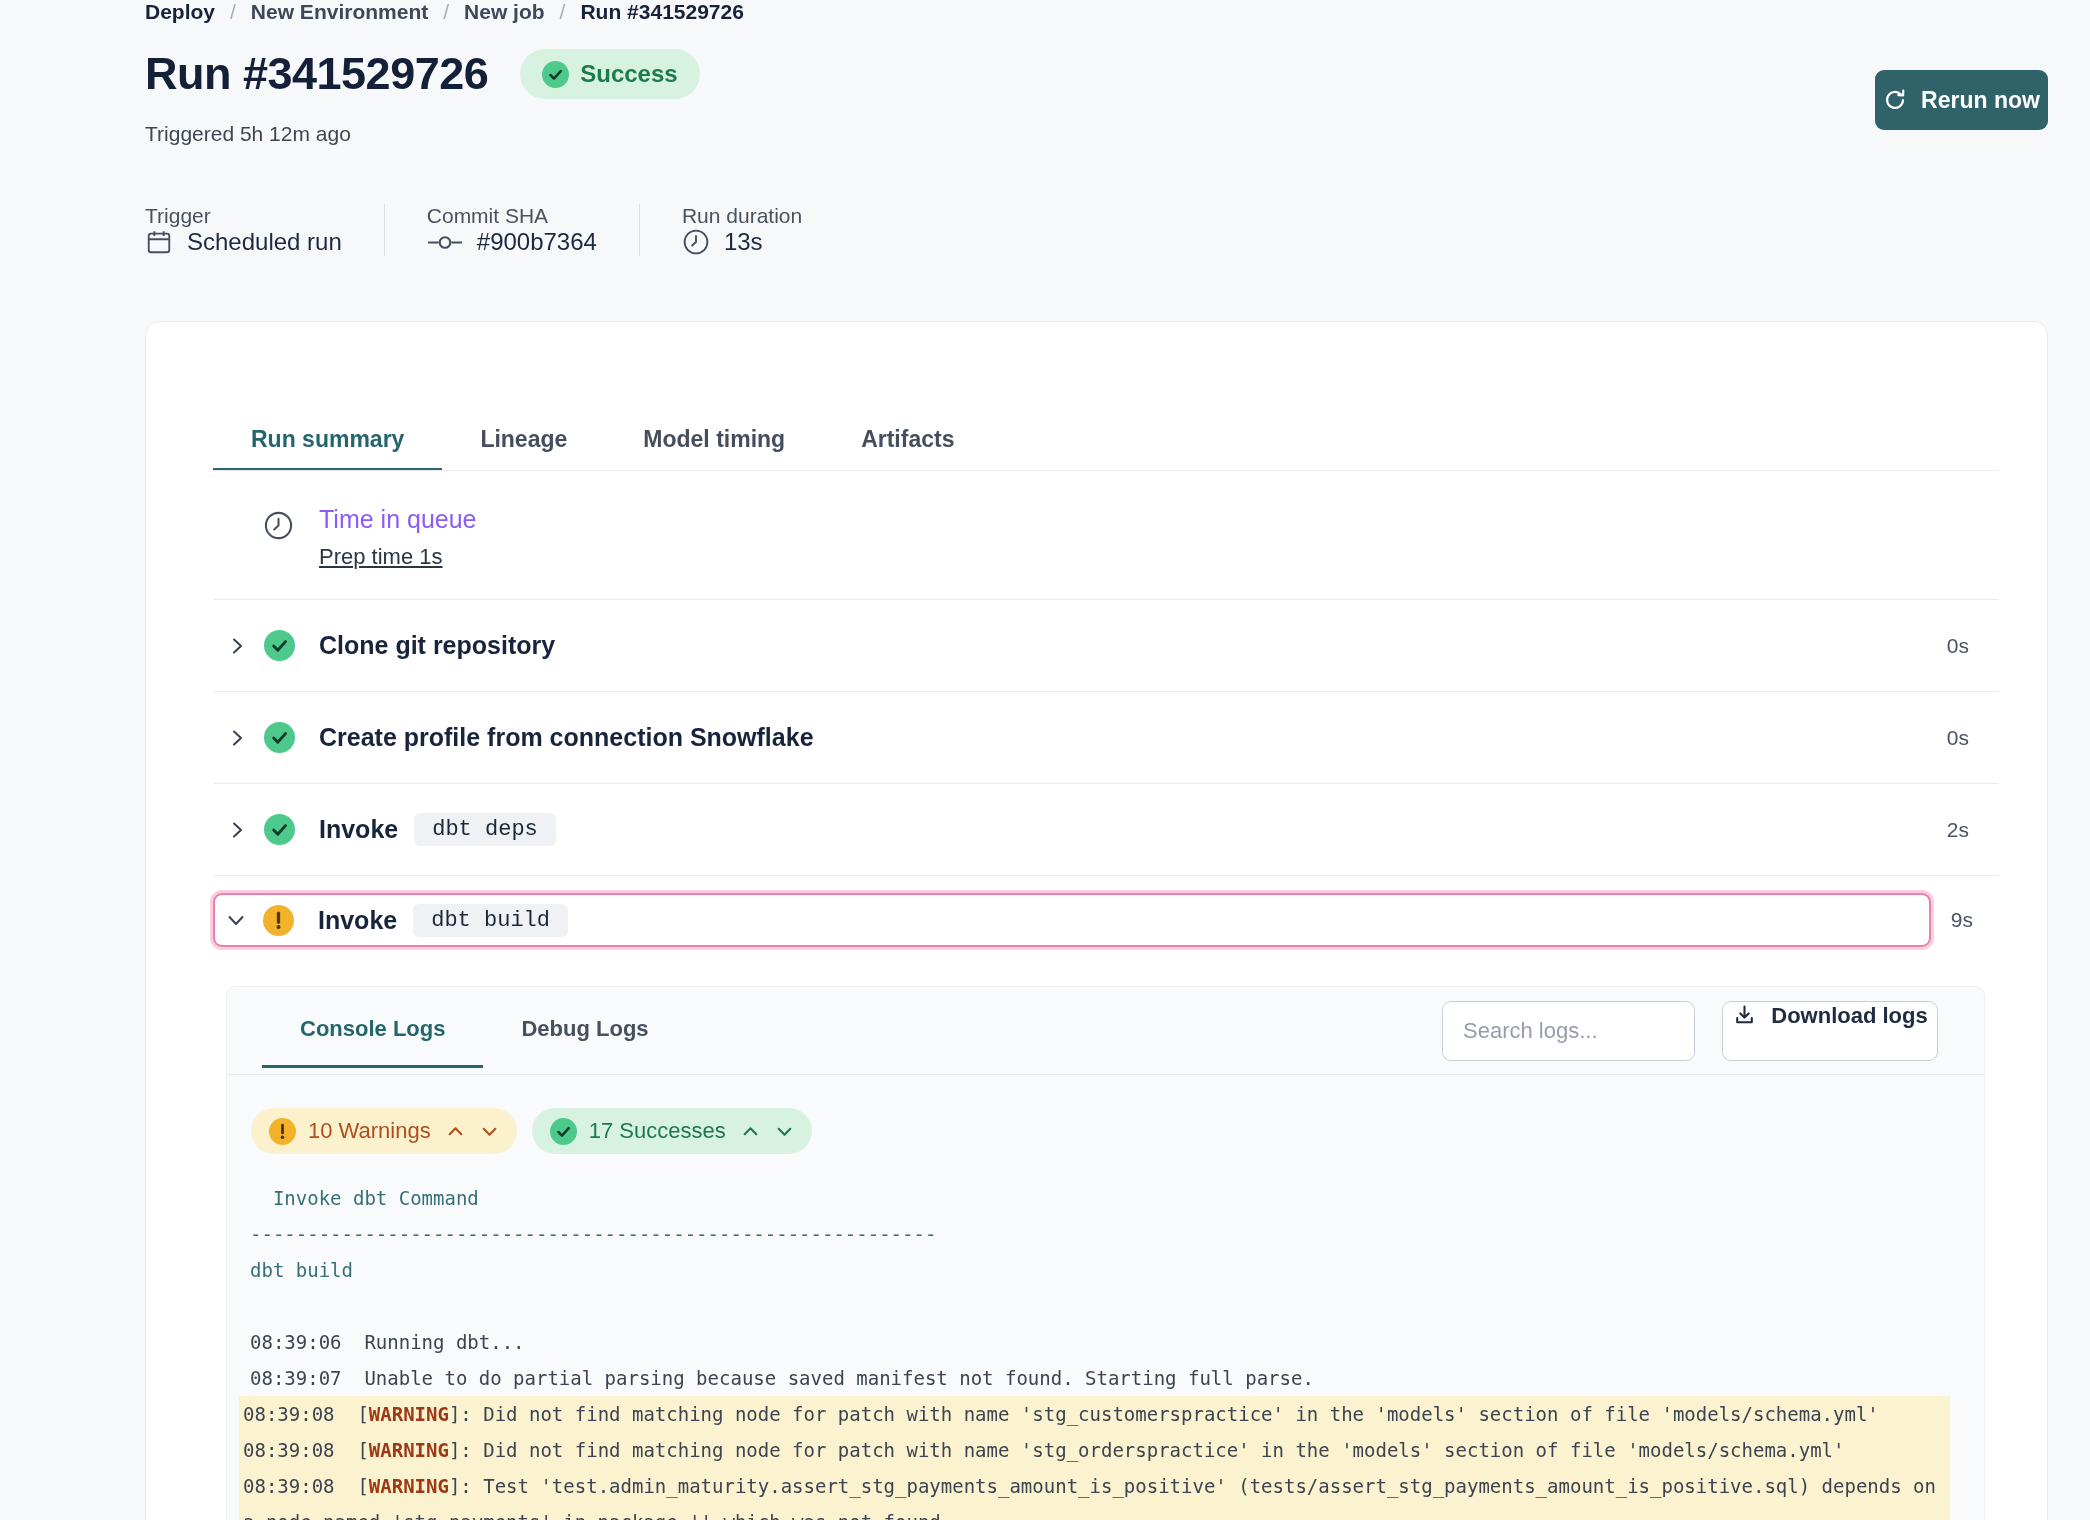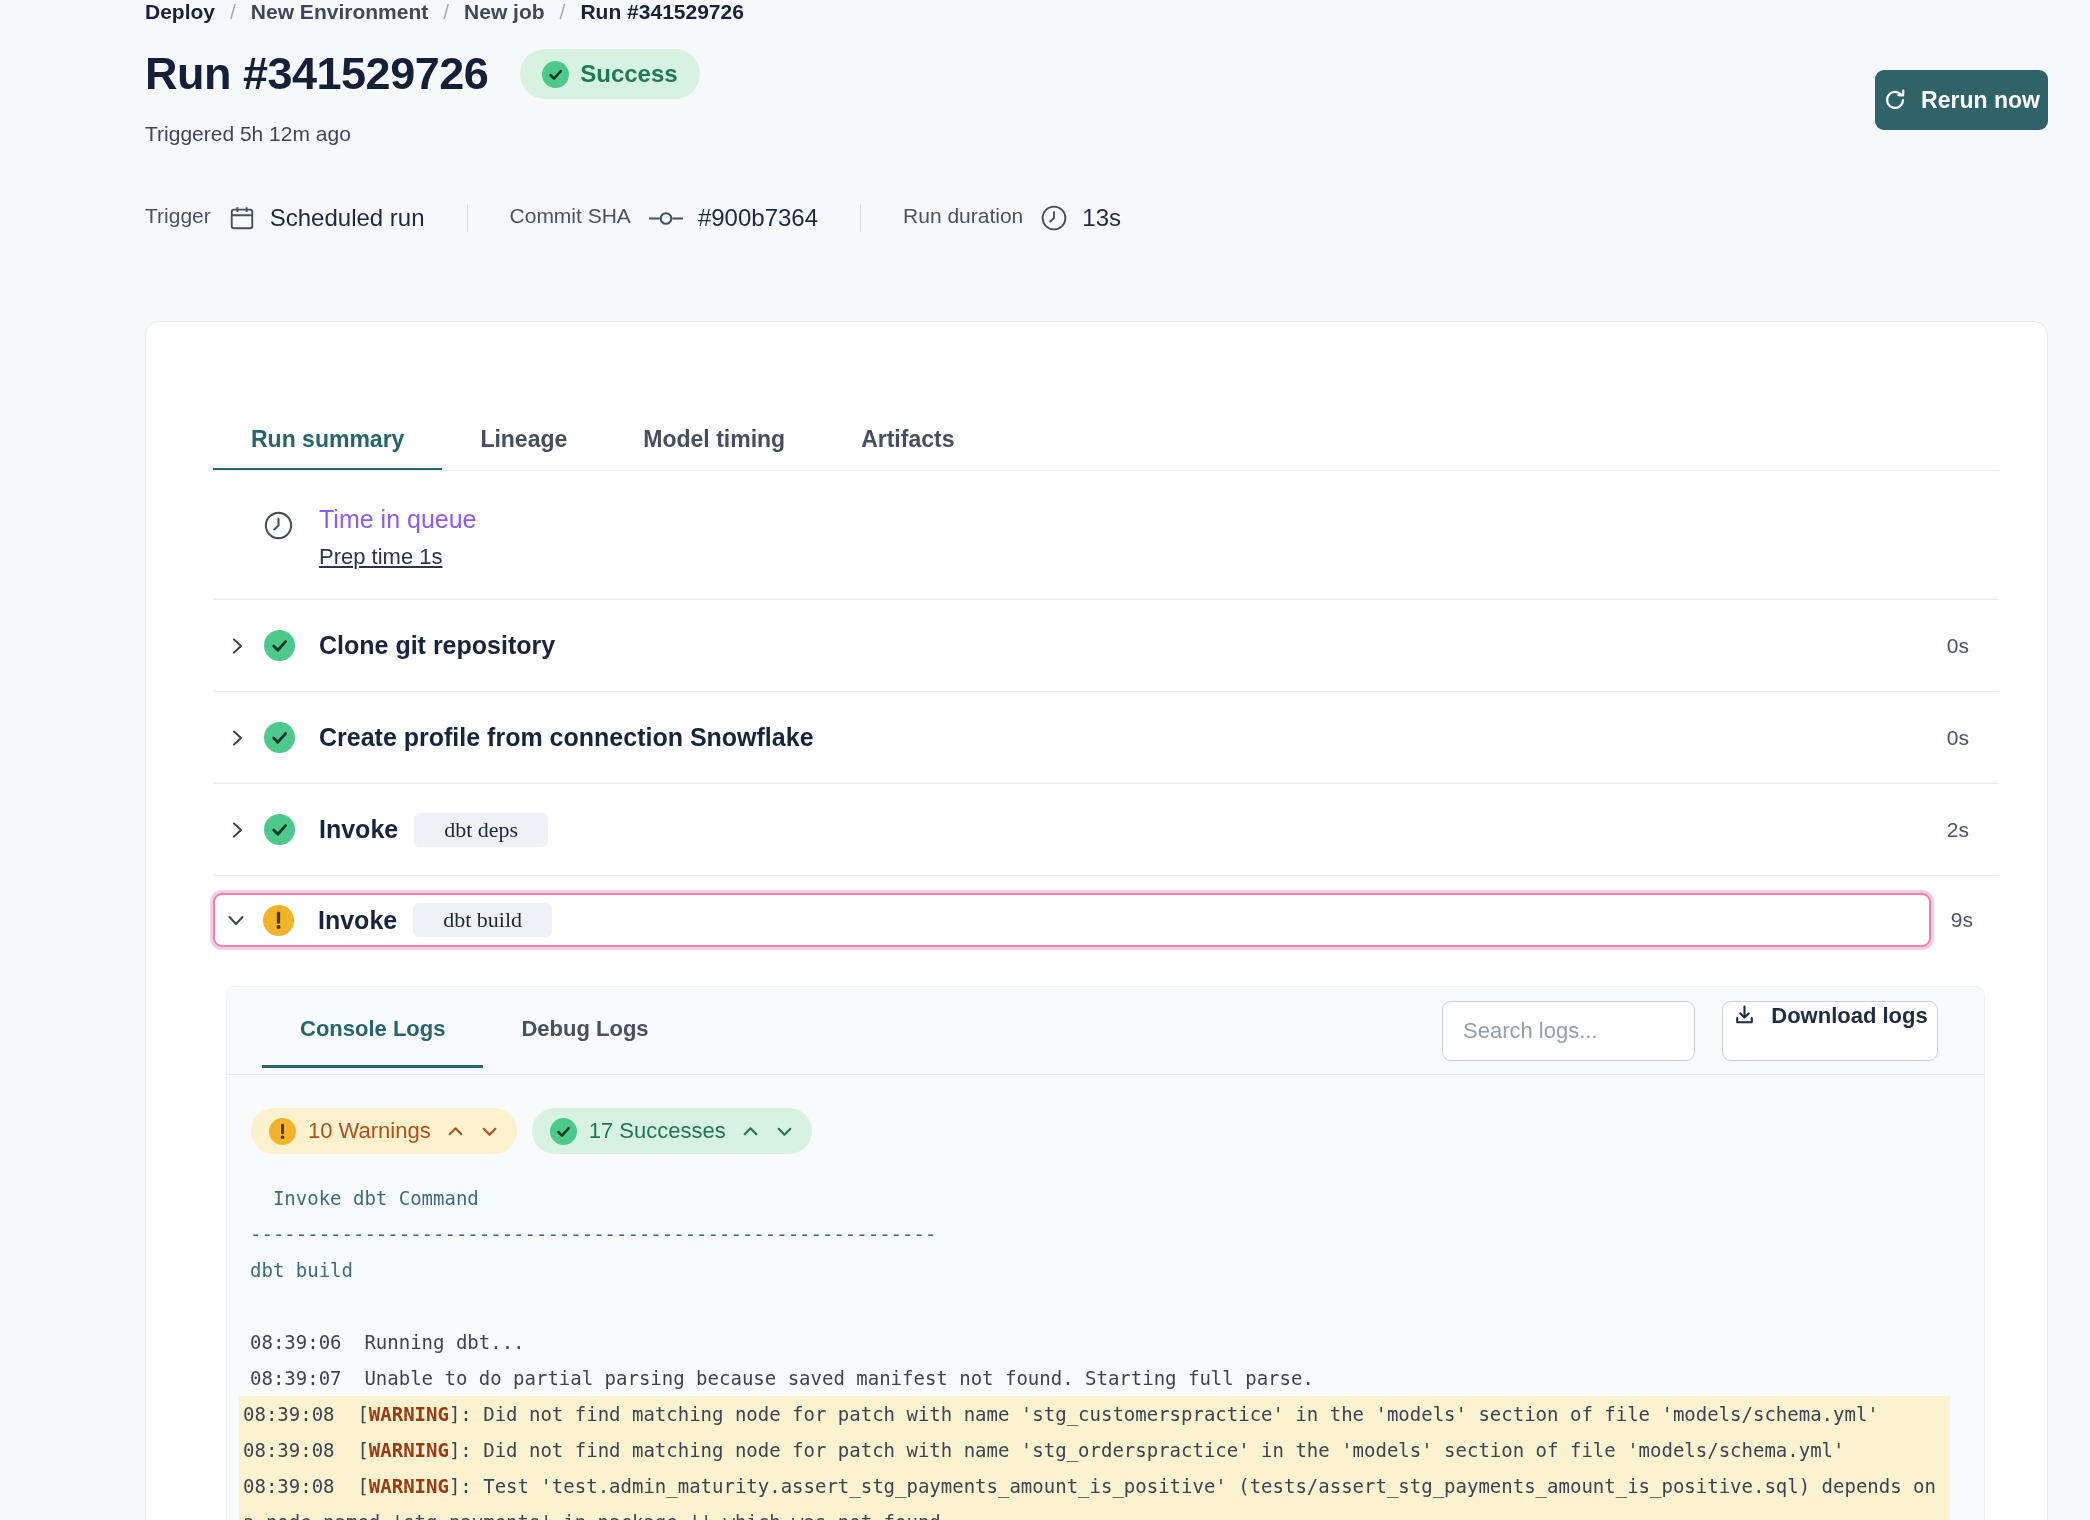--- a/index.html
+++ b/index.html
@@ -13,21 +13,21 @@
   .crumb{color:#3e4858;cursor:pointer}
   .crumb.first,.crumb.last{color:#17213a;font-weight:700}
   .crumb-sep{color:#a7aeb9;font-weight:400}
   .title-row{position:absolute;left:145px;top:48px;display:flex;align-items:center;gap:32px}
   .page-title{margin:0;font-size:45px;font-weight:700;color:#141f38;letter-spacing:-.5px}
   .status-badge{display:flex;align-items:center;gap:11px;background:#d7f2e1;border-radius:26px;height:50px;padding:0 22px;font-size:24px;font-weight:600;color:#1d7c4f}
   .triggered{position:absolute;left:145px;top:122px;font-size:21px;color:#3e4654}
   .rerun-btn{position:absolute;left:1875px;top:70px;width:173px;height:60px;background:#30626a;border:none;border-radius:9px;color:#fff;font-size:23px;font-weight:600;display:flex;align-items:center;justify-content:center;gap:14px;cursor:pointer;font-family:inherit}
   
   .meta{position:absolute;left:145px;top:204px;display:flex;align-items:stretch}
-  .meta-col{display:flex;flex-direction:row;gap:17px}
+  .meta-col{display:flex;flex-direction:column;}
   .meta-label{font-size:21px;color:#49525f}
   .meta-value{font-size:24px;color:#1d2940;font-weight:500;display:flex;align-items:center;gap:14px}
   .meta-divider{width:1px;background:#dcdfe4;margin:0 42px}
   
   .card{position:absolute;left:145px;top:321px;width:1903px;height:1250px;background:#fff;border:1px solid #e7e9ed;border-radius:14px;box-sizing:border-box}
   .tabs{position:absolute;left:67px;top:88px;display:flex}
   .tab{padding:0 38px;height:61px;display:flex;align-items:center;font-size:23px;font-weight:700;color:#454e5d;border-bottom:3px solid transparent;box-sizing:border-box;cursor:pointer}
   .tab.active{color:#25666c;border-bottom-color:#2a666c}
   .hline{position:absolute;left:67px;width:1786px;height:1px;background:#e9ebee}
   .tabs-line{top:148px}
@@ -38,21 +38,21 @@
   .queue-link{font-size:22px;color:#2a3547;text-decoration:underline;margin-top:10px;display:inline-block;cursor:pointer}
   
   .steps{position:absolute;left:67px;top:278px;width:1786px}
   .step{height:92px;display:flex;align-items:center;border-bottom:1px solid #e9ebee;box-sizing:border-box}
   .step.selected{height:88px;border-bottom:none}
   .selbox{display:flex;align-items:center;flex:1;height:54px;border:2px solid #ee7fae;box-shadow:0 0 0 3px #f9cfdf;border-radius:9px;background:#fff;margin-right:20px;box-sizing:border-box}
   .chev{width:22px;height:22px;margin-left:13px;color:#39424f;flex:none;cursor:pointer}
   .selbox .chev{margin-left:10px}
   .sicon{width:31px;height:31px;margin-left:16px;flex:none}
   .slabel{margin-left:24px;font-size:25px;font-weight:700;color:#17243c;display:flex;align-items:center;gap:16px;white-space:nowrap}
-  .code{font-family:Liberation Serif, serif;font-weight:400;font-size:22px;background:#eff1f4;border-radius:6px;padding:4px 30px;color:#1c2838}
+  .code{font-family:Liberation Mono, monospace;font-weight:400;font-size:22px;background:#eff1f4;border-radius:6px;padding:4px 18px;color:#1c2838}
   .dur{margin-left:auto;margin-right:30px;font-size:21px;color:#4a5363;flex:none}
   .step.selected .dur{margin-right:26px}
   
   .logpanel{position:absolute;left:80px;top:664px;width:1759px;height:566px;background:#f9fafb;border:1px solid #eef0f3;border-radius:10px;box-sizing:border-box;overflow:hidden}
   .logheader{height:88px;display:flex;align-items:center;padding:0 46px 0 35px;border-bottom:1px solid #e7e9ec;box-sizing:border-box}
   .logtab{padding:0 38px;height:75px;display:flex;align-items:center;font-size:22px;font-weight:700;color:#46505f;border-bottom:3px solid transparent;box-sizing:border-box;cursor:pointer}
   .logtab.active{color:#25666c;border-bottom-color:#2a666c}
   .search{margin-left:auto;width:253px;height:60px;border:1px solid #c9cfd7;border-radius:9px;background:#fff;font-size:22px;padding:0 20px;color:#1d2940;font-family:inherit;box-sizing:border-box;outline:none}
   .search::placeholder{color:#949dac}
   .dl-btn{margin-left:27px;width:216px;height:60px;background:#fff;border:1px solid #c9cfd7;border-radius:9px;font-size:22px;font-weight:600;color:#202c40;display:flex;justify-content:center;gap:14px;cursor:pointer;font-family:inherit}

